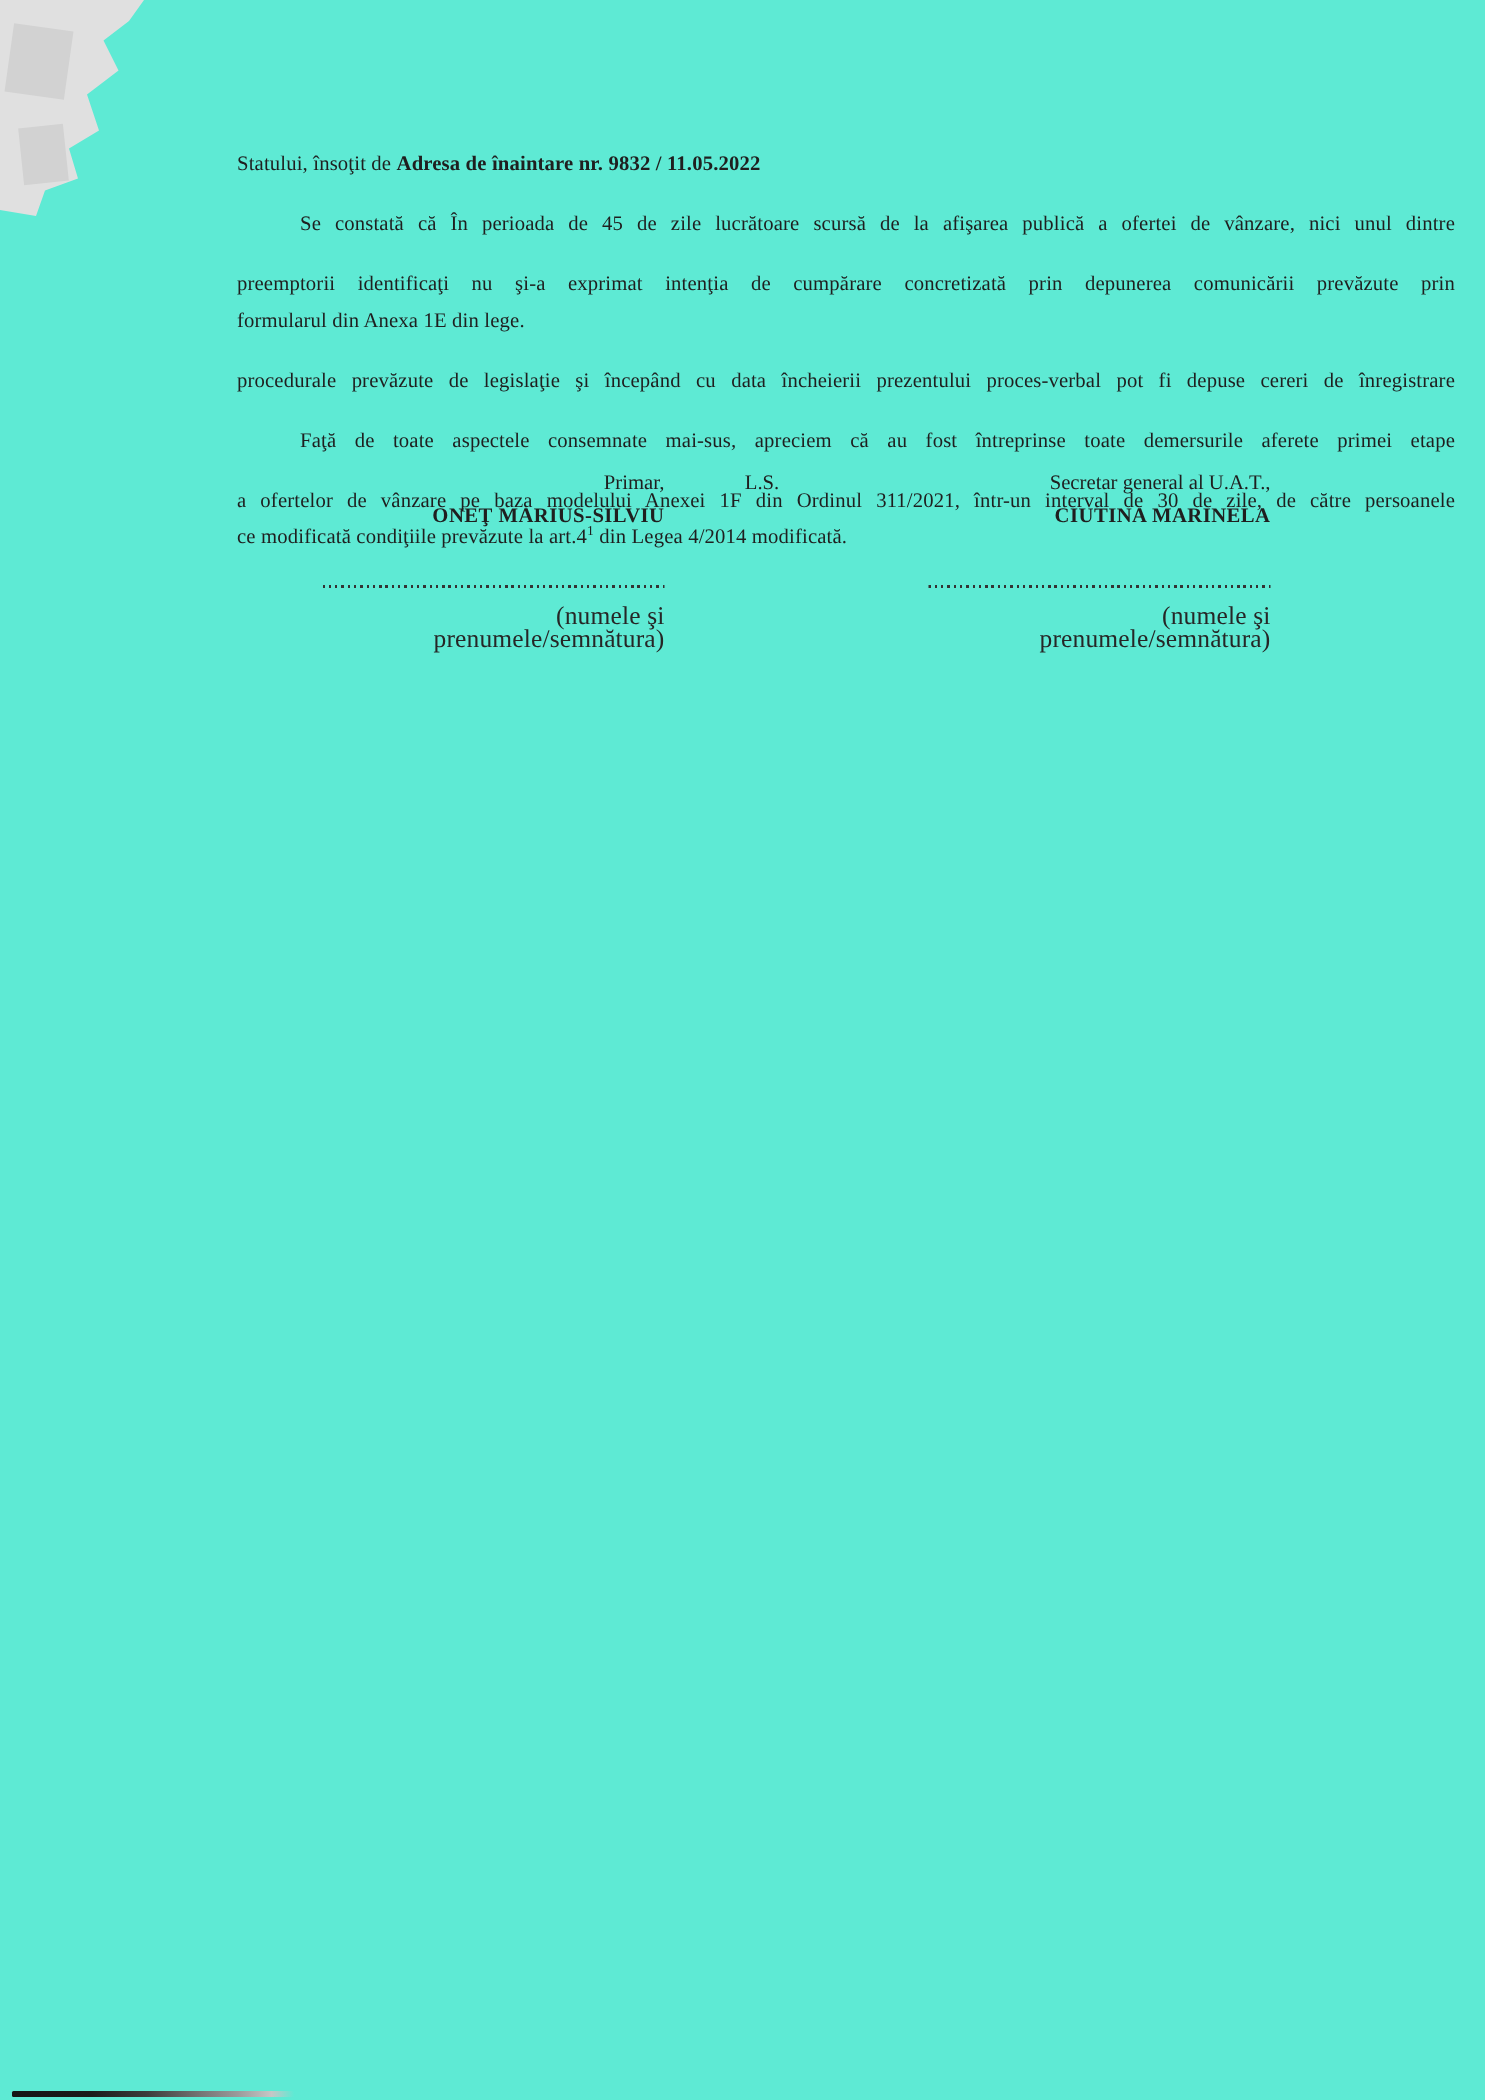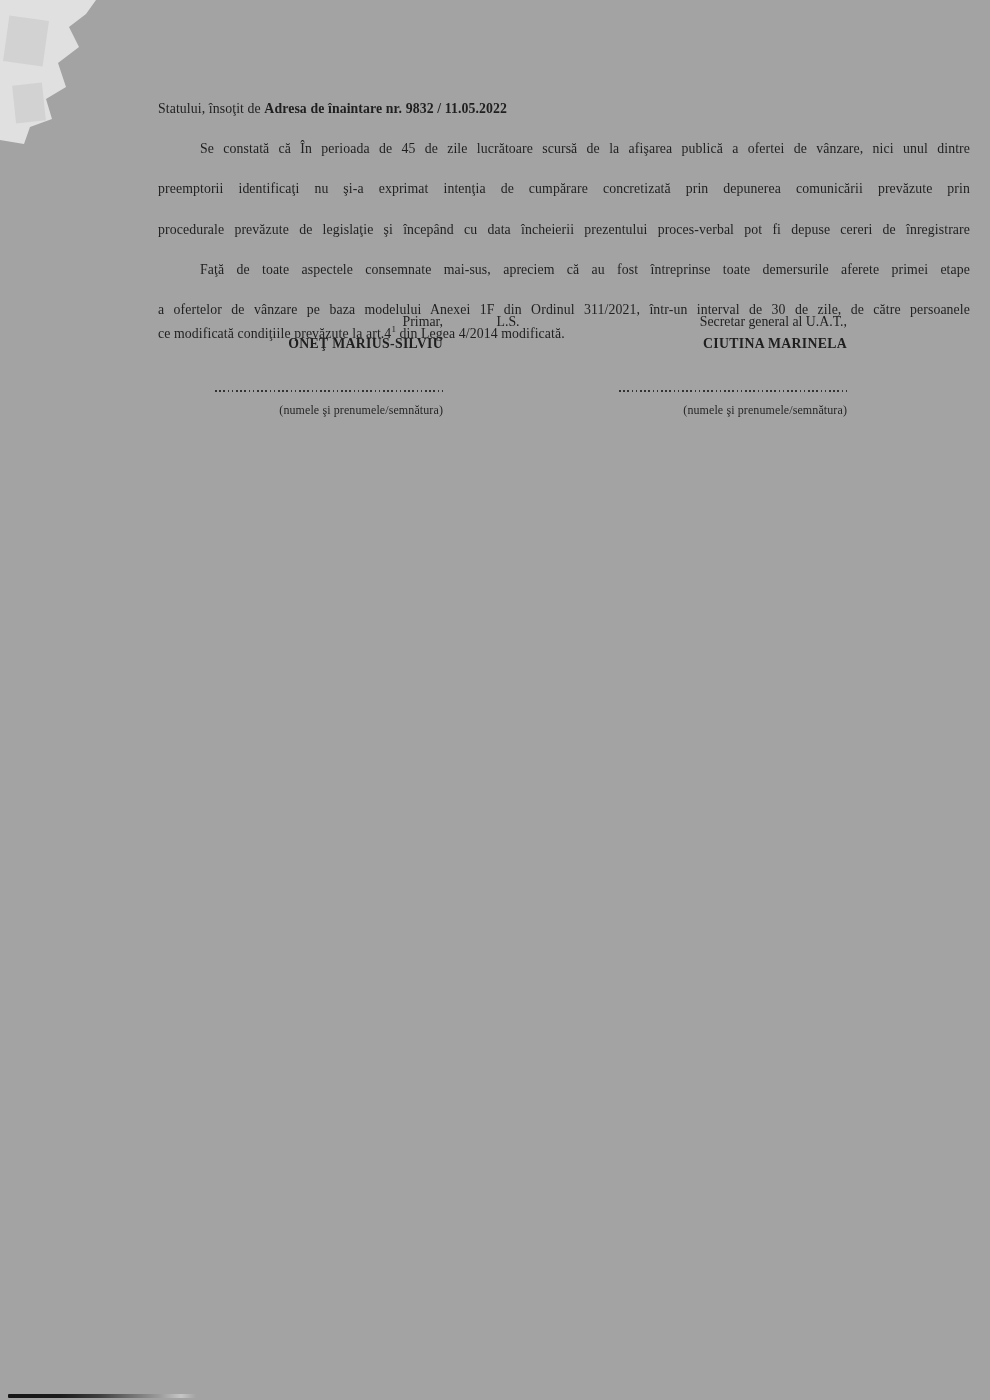--- a/index.html
+++ b/index.html
@@ -4,21 +4,21 @@
 <style>
   html, body {
     margin: 0;
     padding: 0;
     background: #ffffff;
   }
   .page {
     position: relative;
     width: 990px;
     height: 1400px;
-    background: #a3a3a3;
+    background: #5eead4;
     overflow: hidden;
     font-family: "Liberation Serif", "DejaVu Serif", serif;
     color: #1f1f1f;
     text-decoration: underline;
   }
   
   .corner-artifact {
     position: absolute;
     left: 0;
     top: 0;
@@ -81,21 +81,21 @@
   .dotline {
     margin-top: 34px;
     height: 3px;
     background-image: repeating-linear-gradient(to right, #333333 0 1.6px, rgba(0,0,0,0) 1.6px 4.2px);
     background-size: 100% 2.2px;
     background-repeat: no-repeat;
     background-position: 0 bottom;
   }
   .sig-caption {
     margin-top: 11px;
-    font-size: 12px;
+    font-size: 17px;
     line-height: 15px;
     color: #262626;
     letter-spacing: 0.1px;
   }
   .seal {
     position: absolute;
     left: 478px;
     top: 311px;
     width: 60px;
     text-align: center;
@@ -110,20 +110,21 @@
 
   <div class="corner-artifact">
     <div class="patch1"></div>
     <div class="patch2"></div>
   </div>
 
   <div class="textblock">
     <div class="ln"><span>Statului, însoţit de </span><b>Adresa de înaintare nr. 9832 / 11.05.2022</b></div>
     <div class="ln jl ind">Se constată că În perioada de 45 de zile lucrătoare scursă de la afişarea publică a ofertei de vânzare, nici unul dintre</div>
     <div class="ln jl">preemptorii identificaţi nu şi-a exprimat intenţia de cumpărare concretizată prin depunerea comunicării prevăzute prin</div>
+    <div class="ln">formularul din Anexa 1E din lege.</div>
     <div class="ln jl">procedurale prevăzute de legislaţie şi începând cu data încheierii prezentului proces-verbal pot fi depuse cereri de înregistrare</div>
     <div class="ln jl ind">Faţă de toate aspectele consemnate mai-sus, apreciem că au fost întreprinse toate demersurile aferete primei etape</div>
     <div class="ln jl">a ofertelor de vânzare pe baza modelului Anexei 1F din Ordinul 311/2021, într-un interval de 30 de zile, de către persoanele</div>
     <div class="ln"><span>ce modificată condiţiile prevăzute la art.4</span><sup>1</sup><span> din Legea 4/2014 modificată.</span></div>
   </div>
 
   <div class="sig-col left">
     <div>Primar,</div>
     <div class="sig-name">ONEŢ MARIUS-SILVIU</div>
     <div class="dotline"></div>

